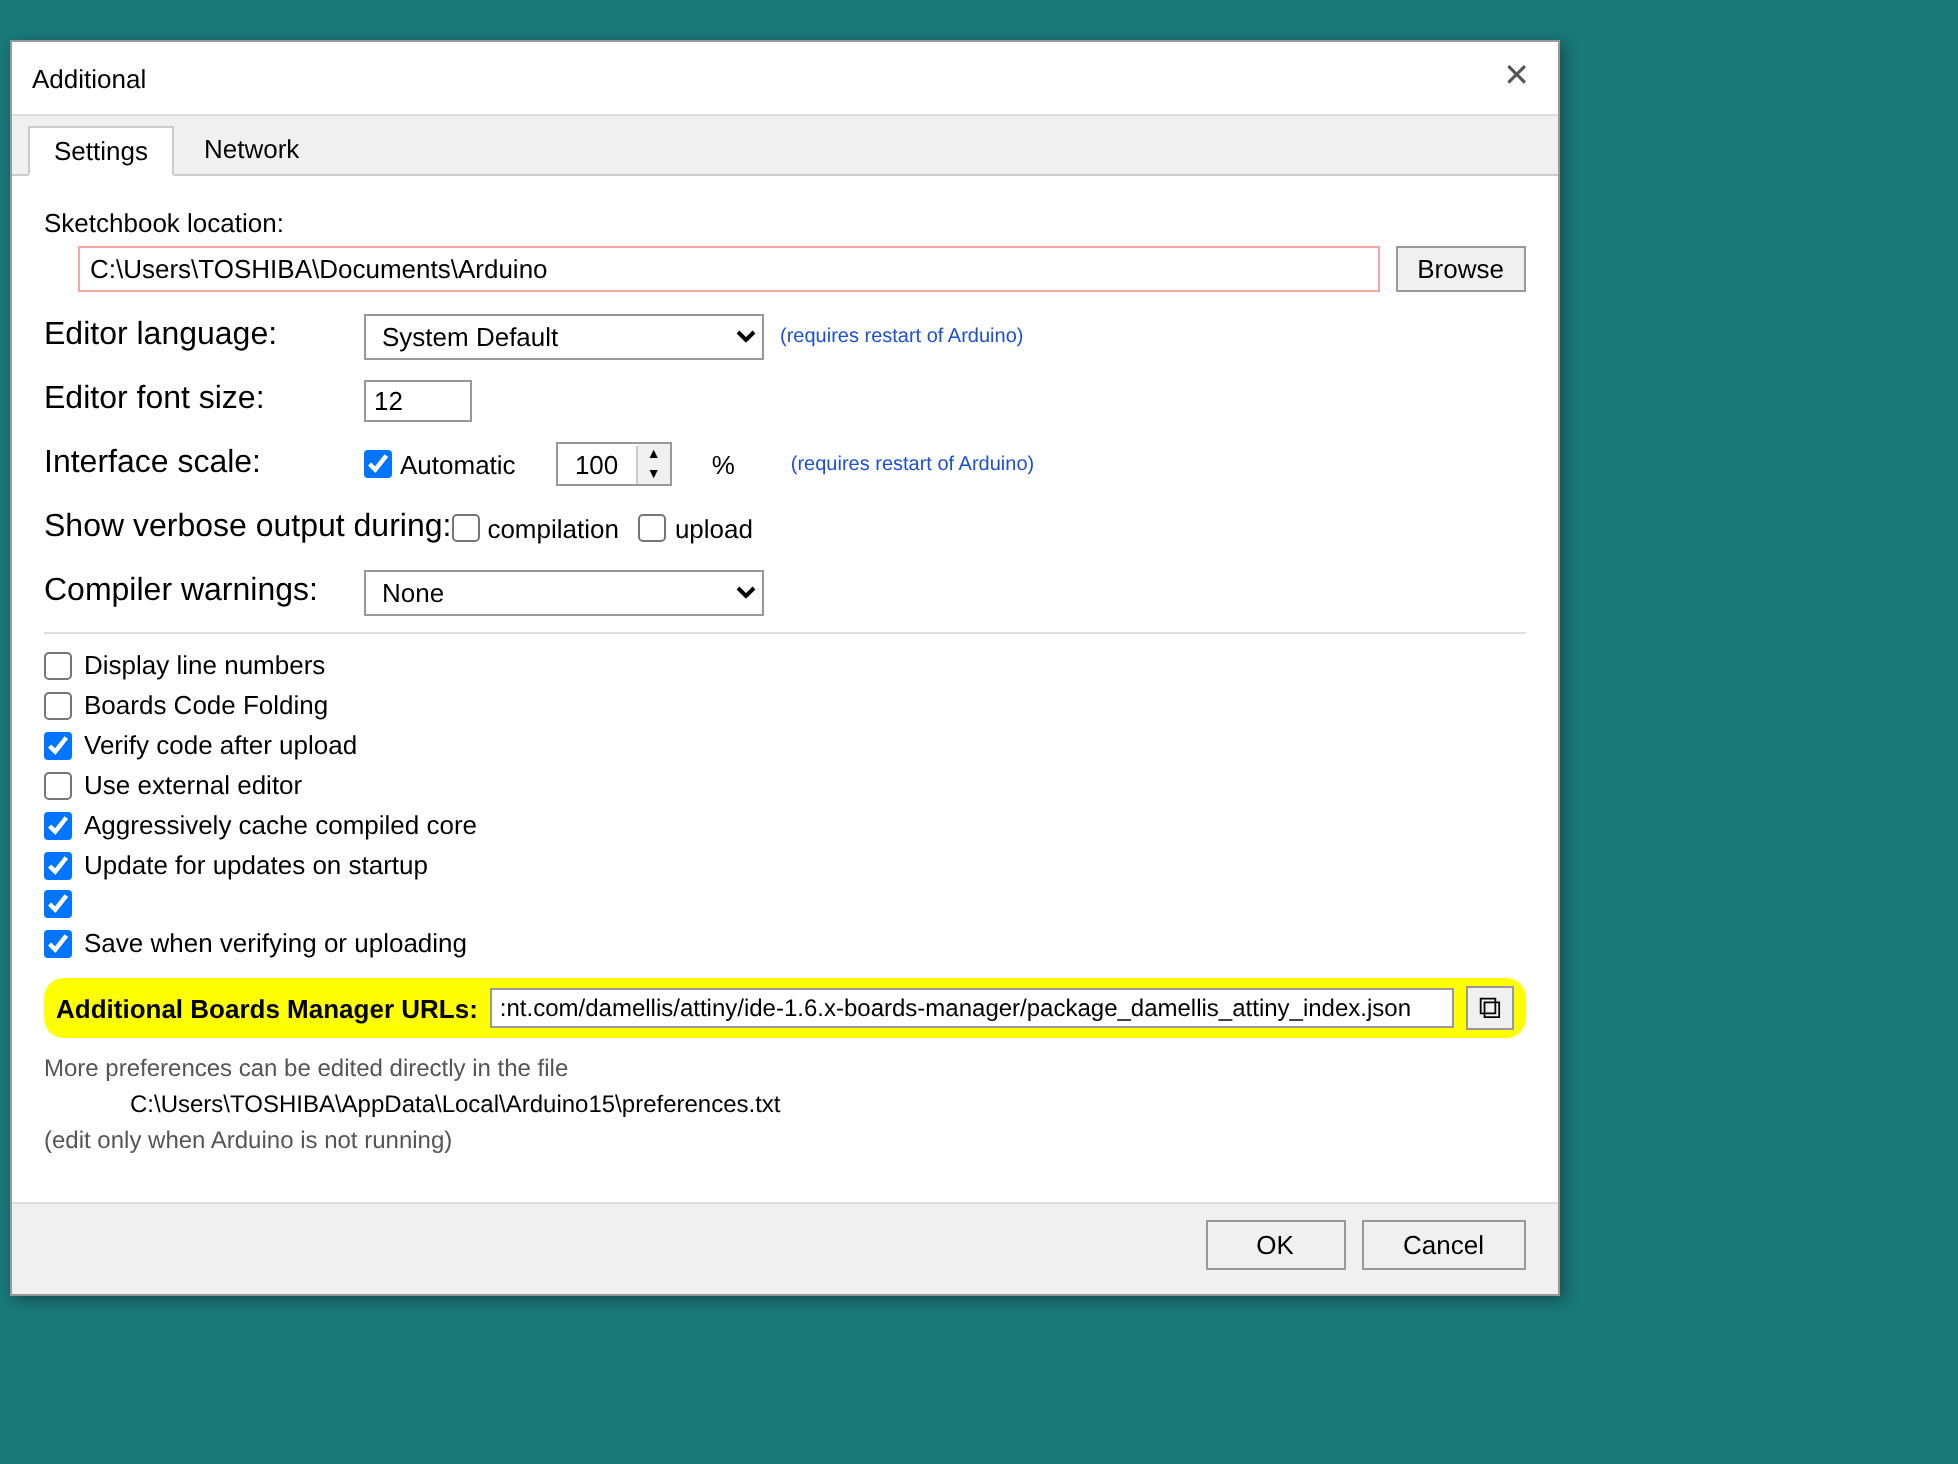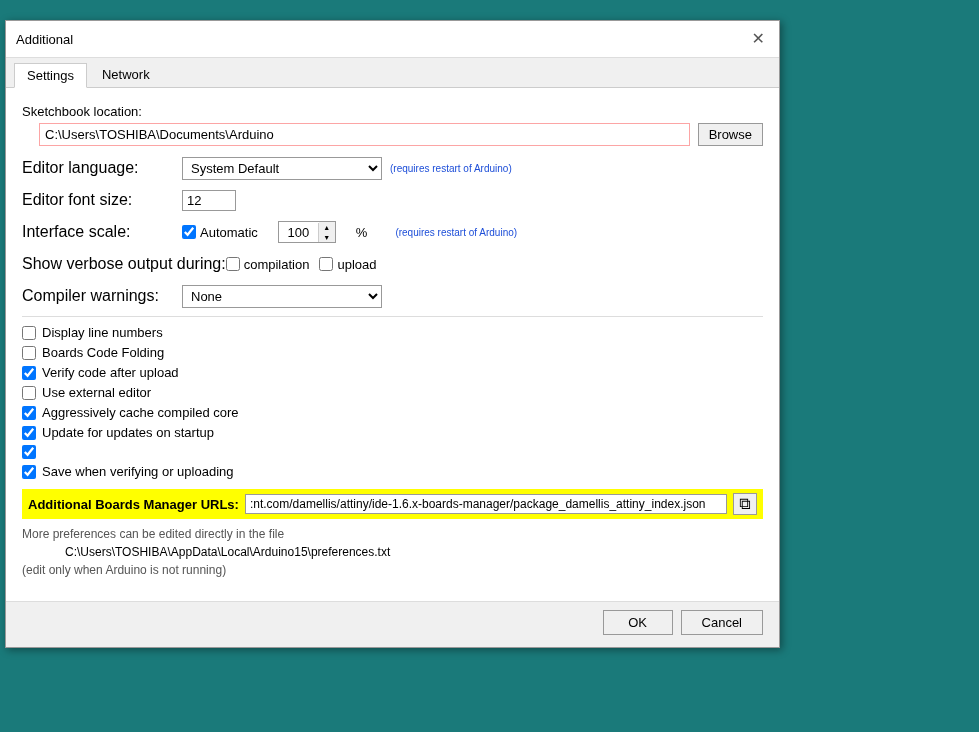--- a/index.html
+++ b/index.html
@@ -164,20 +164,21 @@
       height: 14px;
       cursor: pointer;
     }
     .boards-url-section {
       background: #ffff00;
       padding: 4px 6px;
       display: flex;
       align-items: center;
       gap: 6px;
       margin: 10px 0 8px;
+      border-radius: 10px;
     }
     .boards-url-label {
       font-size: 13px;
       font-weight: bold;
       white-space: nowrap;
     }
     .boards-url-input {
       flex: 1;
       padding: 2px 4px;
       font-size: 12px;

